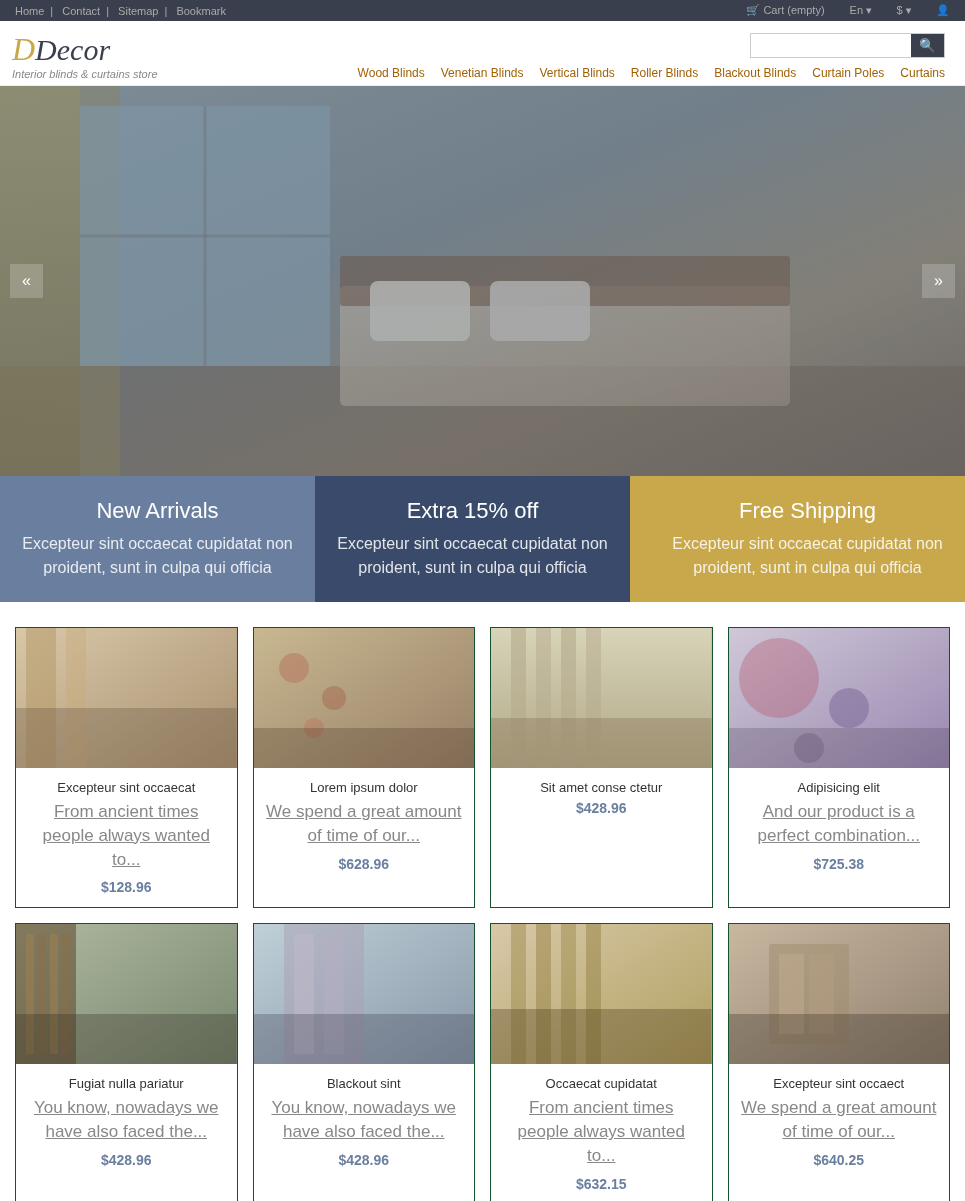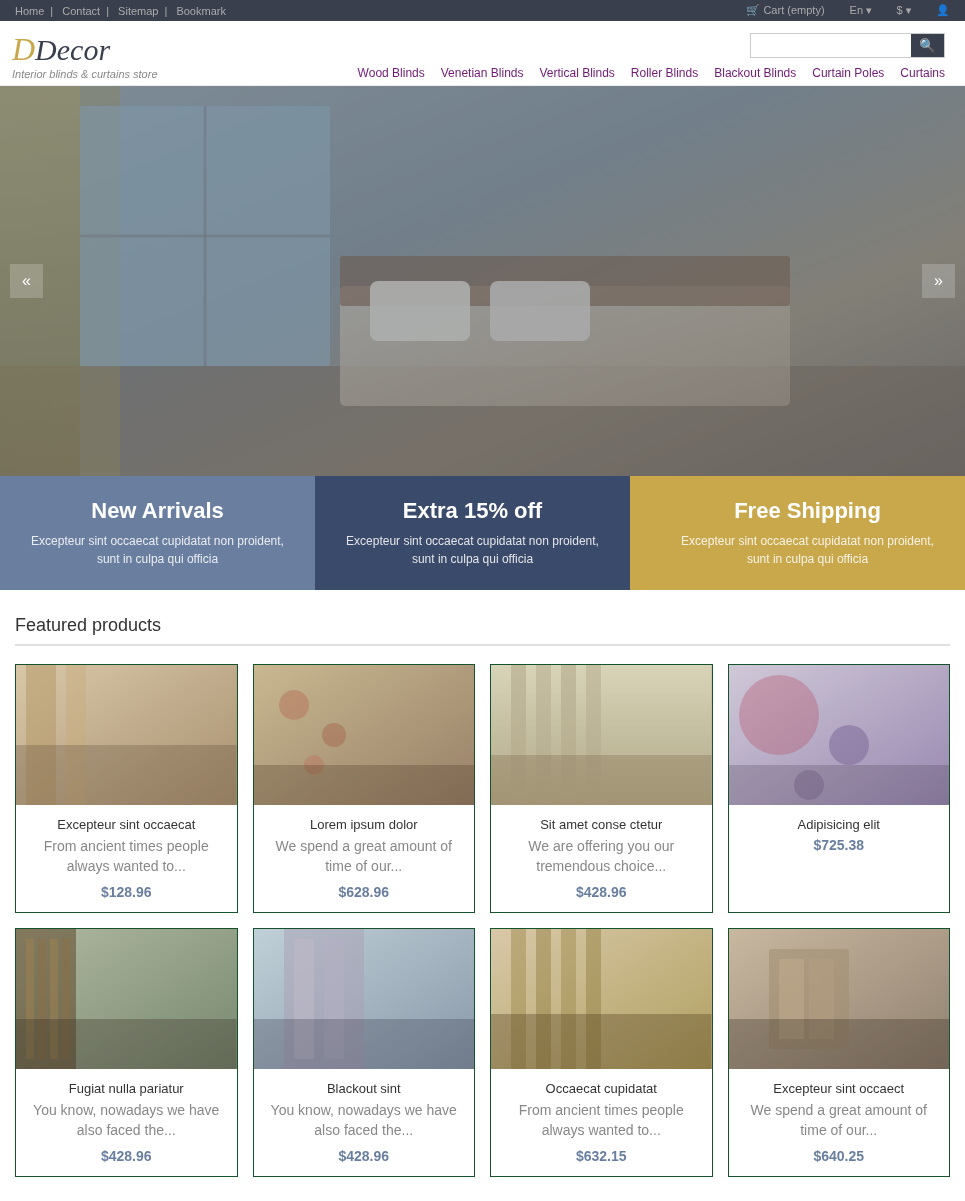--- a/index.html
+++ b/index.html
@@ -16,59 +16,59 @@
     .header { display: flex; align-items: flex-end; justify-content: space-between; padding: 10px 20px 5px 12px; border-bottom: 1px solid #eee; }
     .logo { display: flex; flex-direction: column; }
     .logo-title { font-size: 32px; color: #3a3f4e; font-family: Georgia, serif; font-style: italic; }
     .logo-title span { color: #c8a84b; }
     .logo-sub { font-size: 11px; color: #888; font-style: italic; }
     .nav-search { display: flex; flex-direction: column; align-items: flex-end; }
     .search-box { display: flex; border: 1px solid #ccc; margin-bottom: 8px; }
     .search-box input { border: none; outline: none; padding: 4px 8px; font-size: 12px; width: 160px; }
     .search-box button { background: #3a3f4e; border: none; color: #fff; padding: 4px 8px; cursor: pointer; }
     .main-nav { display: flex; gap: 16px; }
-    .main-nav a { color: #701a75; text-decoration: none; font-size: 12px; }
+    .main-nav a { color: #a16207; text-decoration: none; font-size: 12px; }
 
     
     .hero { position: relative; width: 100%; height: 390px; background: linear-gradient(rgba(0,0,0,0.25), rgba(0,0,0,0.25)), #8a9ba8; display: flex; align-items: center; justify-content: center; overflow: hidden; }
     .hero-content { position: relative; z-index: 2; text-align: center; color: #fff; }
     .hero-title { font-size: 36px; font-weight: 300; margin-bottom: 10px; text-shadow: 1px 1px 3px rgba(0,0,0,0.4); }
     .hero-divider { width: 60%; height: 1px; background: rgba(255,255,255,0.5); margin: 8px auto; }
     .hero-text { font-size: 13px; color: rgba(255,255,255,0.85); line-height: 1.6; max-width: 500px; margin: 0 auto 20px; }
     .hero-btn { background: rgba(255,255,255,0.15); border: 2px solid rgba(255,255,255,0.8); color: #fff; padding: 10px 40px; font-size: 15px; border-radius: 25px; cursor: pointer; text-decoration: none; display: inline-block; }
     .hero-arrow { position: absolute; top: 50%; transform: translateY(-50%); background: rgba(255,255,255,0.2); border: none; color: #fff; font-size: 16px; padding: 8px 12px; cursor: pointer; z-index: 3; }
     .hero-arrow-left { left: 10px; }
     .hero-arrow-right { right: 10px; }
 
     
     .features { display: flex; width: 100%; }
     .feature-box { flex: 1; padding: 22px 20px; text-align: center; }
     .feature-box.blue { background: #6a7fa0; color: #fff; }
     .feature-box.dark-blue { background: #3a4a6a; color: #fff; }
     .feature-box.gold { background: #c8a84b; color: #fff; padding-left: 40px; }
-    .feature-box h3 { font-size: 22px; font-weight: 700; margin-bottom: 8px; }
-    .feature-box p { font-size: 12px; line-height: 1.5; opacity: 0.85; }
+    .feature-box h3 { font-size: 22px; font-weight: 400; margin-bottom: 8px; }
+    .feature-box p { font-size: 16px; line-height: 1.5; opacity: 0.85; }
 
     
     .products-section { padding: 25px 15px; }
     .section-title { font-size: 18px; font-weight: normal; color: #333; margin-bottom: 18px; padding-bottom: 8px; border-bottom: 2px solid #e0e0e0; }
     .products-grid { display: grid; grid-template-columns: repeat(4, 1fr); gap: 15px; }
     .product-card { border: 1px solid #14532d; background: #fff; overflow: hidden; }
     .product-img-placeholder { width: 100%; height: 140px; background: #c5b8a0; }
     .product-img-placeholder.p1 { background: linear-gradient(135deg, #c8b89a, #a89070); }
     .product-img-placeholder.p2 { background: linear-gradient(135deg, #c0a888, #9a8068); }
     .product-img-placeholder.p3 { background: linear-gradient(135deg, #d8d0b0, #b0a888); }
     .product-img-placeholder.p4 { background: linear-gradient(135deg, #d0c8d8, #a898b8); }
     .product-img-placeholder.p5 { background: linear-gradient(135deg, #a8b8a0, #788870); }
     .product-img-placeholder.p6 { background: linear-gradient(135deg, #b8c8d8, #8898a8); }
     .product-img-placeholder.p7 { background: linear-gradient(135deg, #d8c8a8, #b8a888); }
     .product-img-placeholder.p8 { background: linear-gradient(135deg, #c8b8a0, #a89080); }
     .product-info { padding: 12px; text-align: center; }
     .product-name { font-size: 13px; color: #333; margin-bottom: 5px; }
-    .product-desc { font-size: 14px; color: #888; line-height: 1.4; margin-bottom: 8px; }
+    .product-desc { font-size: 17px; color: #888; line-height: 1.4; margin-bottom: 8px; text-decoration: underline; }
     .product-price { color: #6a7fa0; font-size: 14px; font-weight: bold; }
 
     
     .hero-room { position: absolute; width: 100%; height: 100%; overflow: hidden; }
   </style>
 </head>
 <body>
 
 <div class="top-bar">
   <div class="top-bar-left">
@@ -160,21 +160,20 @@
     <h3>Extra 15% off</h3>
     <p>Excepteur sint occaecat cupidatat non proident, sunt in culpa qui officia</p>
   </div>
   <div class="feature-box gold">
     <h3>Free Shipping</h3>
     <p>Excepteur sint occaecat cupidatat non proident, sunt in culpa qui officia</p>
   </div>
 </div>
 
 <div class="products-section">
-  <h2 class="section-title">Featured products</h2>
   <div class="products-grid">
 
     <div class="product-card">
       <div class="product-img-placeholder p1">
         <svg width="100%" height="140" xmlns="http://www.w3.org/2000/svg">
           <defs>
               <linearGradient id="g1" x1="0" y1="0" x2="1" y2="1">
                 <stop offset="0%" stop-color="#d8c8a8"></stop>
                 <stop offset="100%" stop-color="#a89070"></stop>
               </linearGradient>
@@ -227,21 +226,20 @@
           <rect width="100%" height="140" fill="url(#g3)"></rect>
           <rect x="20" y="0" width="15" height="140" fill="rgba(180,170,140,0.6)"></rect>
           <rect x="45" y="0" width="15" height="140" fill="rgba(180,170,140,0.5)"></rect>
           <rect x="70" y="0" width="15" height="140" fill="rgba(180,170,140,0.6)"></rect>
           <rect x="95" y="0" width="15" height="140" fill="rgba(180,170,140,0.5)"></rect>
           <rect x="0" y="90" width="100%" height="50" fill="rgba(140,120,90,0.4)"></rect>
         </svg>
       </div>
       <div class="product-info">
         <div class="product-name">Sit amet conse ctetur</div>
-        <div class="product-desc">We are offering you our tremendous choice...</div>
         <div class="product-price">$428.96</div>
       </div>
     </div>
 
     <div class="product-card">
       <div class="product-img-placeholder p4">
         <svg width="100%" height="140" xmlns="http://www.w3.org/2000/svg">
           <defs>
               <linearGradient id="g4" x1="0" y1="0" x2="1" y2="1">
                 <stop offset="0%" stop-color="#d0c8d8"></stop>
@@ -250,20 +248,21 @@
             </defs>
           <rect width="100%" height="140" fill="url(#g4)"></rect>
           <ellipse cx="50" cy="50" r="25" ry="40" fill="rgba(180,80,100,0.35)"></ellipse>
           <circle cx="120" cy="80" r="20" fill="rgba(120,100,150,0.5)"></circle>
           <ellipse cx="80" cy="120" r="30" ry="15" fill="rgba(100,80,120,0.3)"></ellipse>
           <rect x="0" y="100" width="100%" height="40" fill="rgba(70,60,80,0.25)"></rect>
         </svg>
       </div>
       <div class="product-info">
         <div class="product-name">Adipisicing elit</div>
+        <div class="product-desc">And our product is a perfect combination...</div>
         <div class="product-price">$725.38</div>
       </div>
     </div>
 
     <div class="product-card">
       <div class="product-img-placeholder p5">
         <svg width="100%" height="140" xmlns="http://www.w3.org/2000/svg">
           <defs>
               <linearGradient id="g5" x1="0" y1="0" x2="1" y2="1">
                 <stop offset="0%" stop-color="#b0b8a0"></stop>

